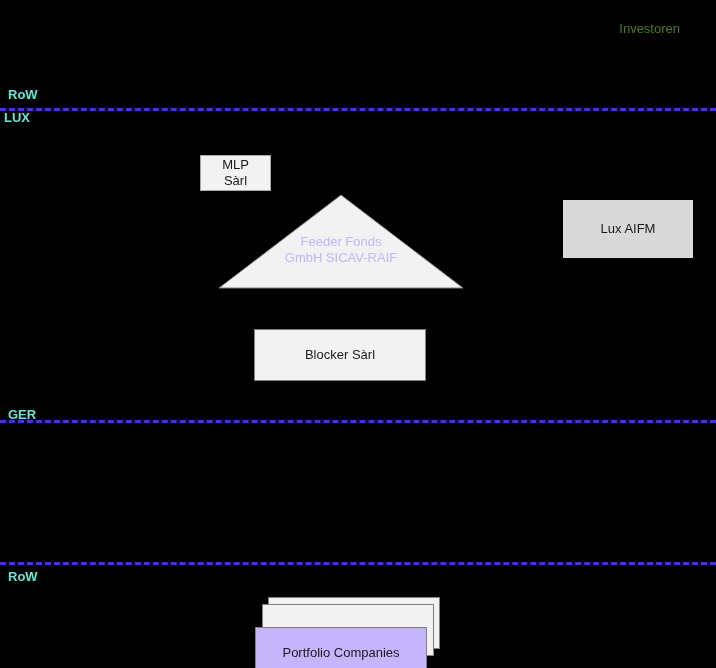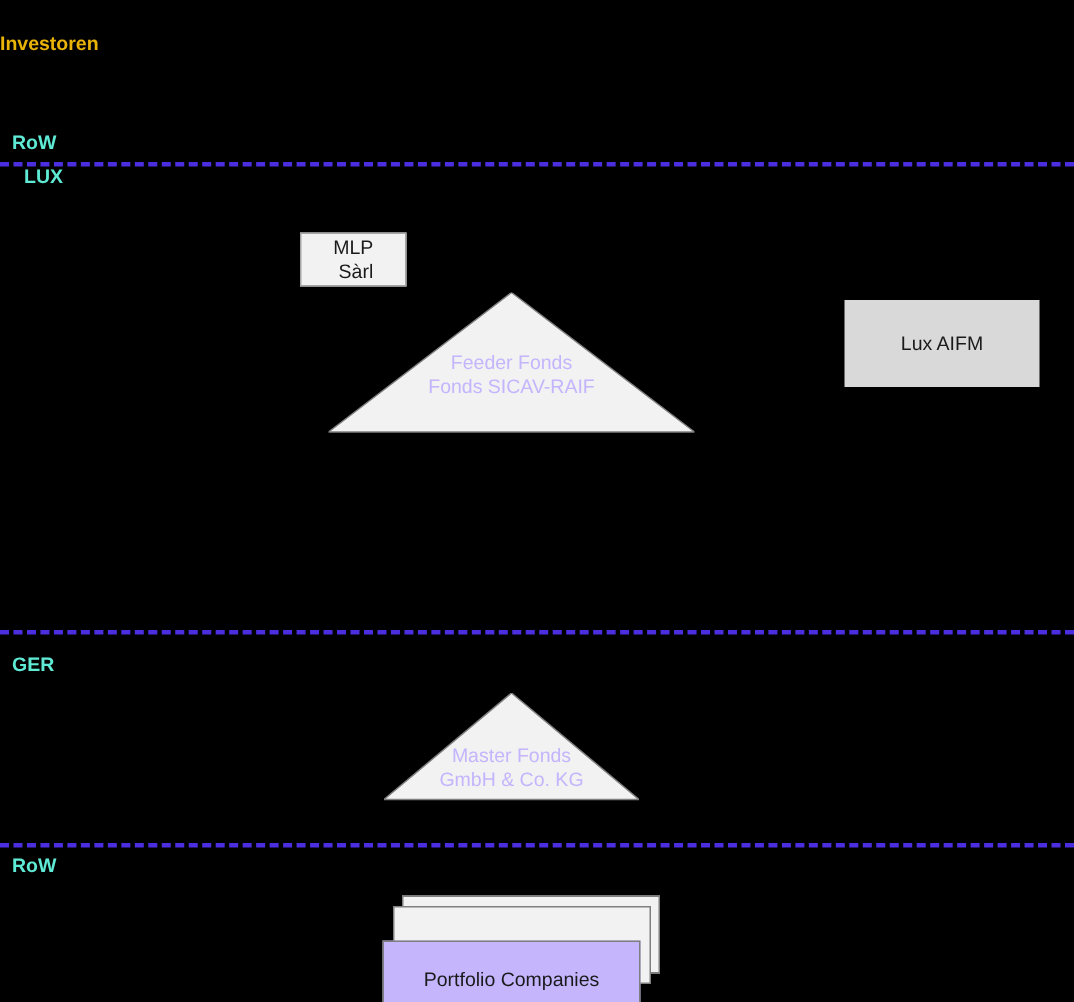--- a/index.html
+++ b/index.html
@@ -14,26 +14,25 @@
     position: relative;
     width: 716px;
     height: 668px;
     background: #000000;
     overflow: hidden;
   }
 
   
   .text-label {
     position: absolute;
-    color: #eab308;
+    color: #4d7c0f;
     font-size: 13px;
     line-height: 15px;
-    text-align: left;
+    text-align: right;
     white-space: nowrap;
-    font-weight: bold;
   }
 
   
   .divider {
     position: absolute;
     left: 0;
     width: 716px;
     height: 0;
     border-top: 3px dashed #4b2ee0;
   }
@@ -116,53 +115,49 @@
 </style>
 </head>
 <body>
 
 <div id="diagram">
 
   <div class="text-label" style="left:0px; top:21px; width:680px;">Investoren</div>
 
   <div class="region-label" style="left:8px; top:88px;">RoW</div>
   <div class="divider" style="top:108px;"></div>
-  <div class="region-label" style="left:16px; top:111px;text-align:center;">LUX</div>
+  <div class="region-label" style="left:4px; top:111px;text-align:center;">LUX</div>
 
-  <div class="box" style="left:200px; top:155px; width:71px; height:36px;text-align:right;">
+  <div class="box" style="left:200px; top:155px; width:71px; height:36px;">
     <div>
       <div>MLP</div>
       <div>Sàrl</div>
     </div>
   </div>
 
 
   <div class="box shaded" style="left:563px; top:200px; width:130px; height:58px;">
     <div>Lux AIFM</div>
   </div>
 
   <div class="tri-wrap" style="left:219px; top:195px; width:244px; height:94px;">
     <svg width="244" height="94" viewBox="0 0 244 94">
       <polygon points="122,0 244,93 0,93" fill="#f2f2f2" stroke="#7f7f7f" stroke-width="1"></polygon>
     </svg>
     <div class="tri-label" style="top:39px;">Feeder Fonds</div>
-    <div class="tri-label" style="top:55px;">Fonds SICAV-RAIF</div>
+    <div class="tri-label" style="top:55px;">GmbH SICAV-RAIF</div>
   </div>
 
+  <div class="box plainwhite" style="left:254px; top:329px; width:172px; height:52px;">
+    <div>Blocker Sàrl</div>
+  </div>
 
   <div class="divider" style="top:420px;"></div>
-  <div class="region-label" style="left:8px; top:436px;">GER</div>
+  <div class="region-label" style="left:8px; top:408px;">GER</div>
 
-  <div class="tri-wrap" style="left:256px; top:462px; width:170px; height:72px;">
-    <svg width="170" height="72" viewBox="0 0 170 72">
-      <polygon points="85,0 170,71 0,71" fill="#f2f2f2" stroke="#7f7f7f" stroke-width="1"></polygon>
-    </svg>
-    <div class="tri-label" style="top:34px;">Master Fonds</div>
-    <div class="tri-label" style="top:50px;">GmbH &amp; Co. KG</div>
-  </div>
 
   <div class="divider" style="top:562px;"></div>
   <div class="region-label" style="left:8px; top:570px;">RoW</div>
 
   <div class="stack" style="left:255px; top:597px; width:190px; height:71px;">
     <div class="stack-card" style="left:13px; top:0px; width:172px; height:52px;"></div>
     <div class="stack-card" style="left:7px; top:7px; width:172px; height:52px;"></div>
     <div class="stack-front" style="left:0px; top:14px; width:172px; height:52px;">
       <div>Portfolio Companies</div>
     </div>

